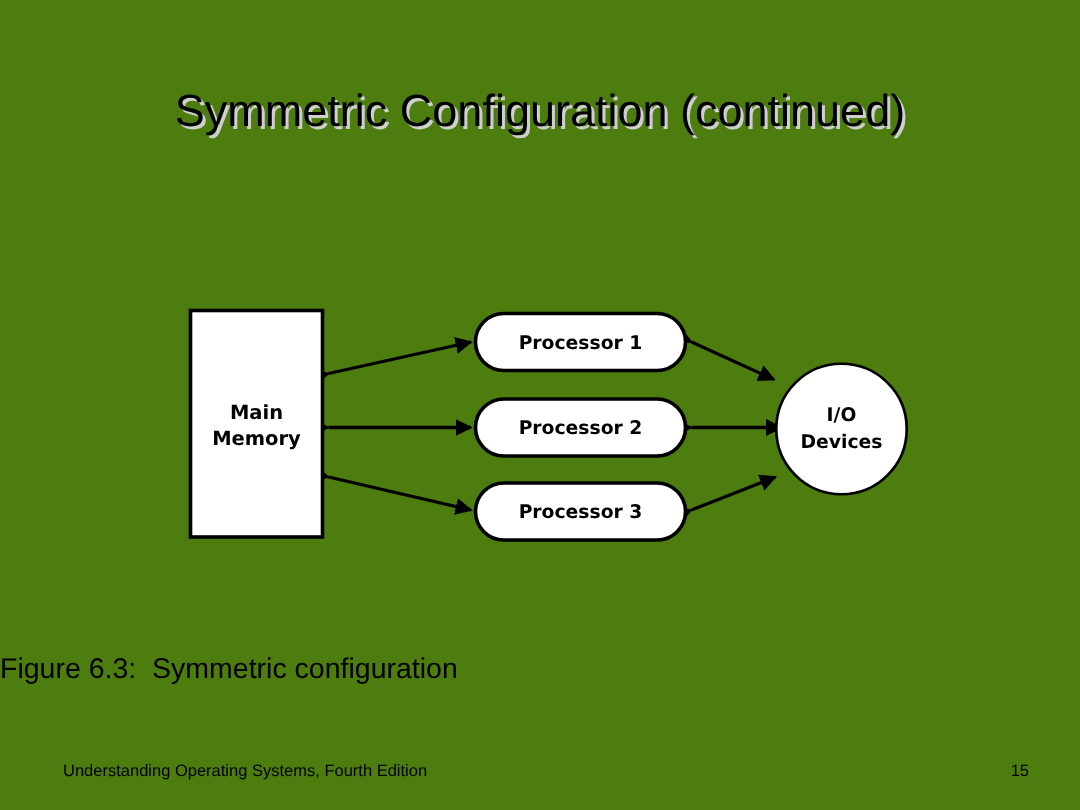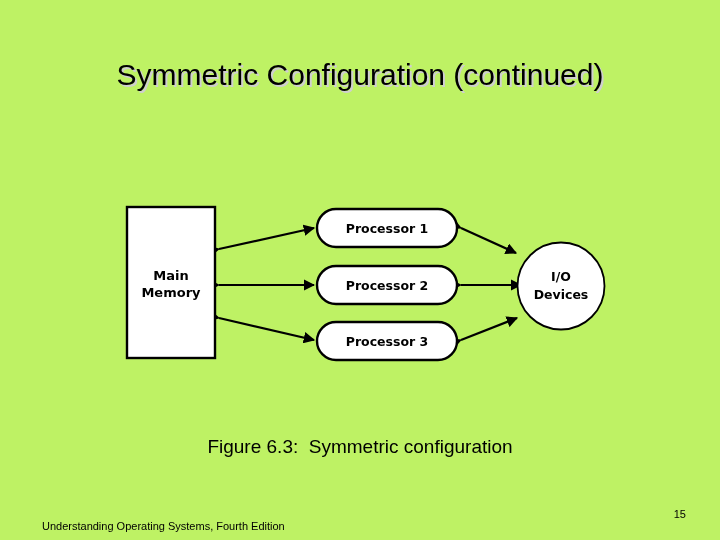--- a/index.html
+++ b/index.html
@@ -14,21 +14,21 @@
     font-family: "Liberation Sans", sans-serif;
     overflow: hidden;
     position: relative;
   }
 
   #slide {
     position: absolute;
     left: 0; top: 0;
     width: 720px;
     height: 540px;
-    background: #bef264;
+    background: #4d7c0f;
   }
 
   
   #slide-title {
     position: absolute;
     left: 0;
     top: 58px;
     width: 720px;
     text-align: center;
     font-family: "Liberation Sans", sans-serif;
@@ -79,21 +79,20 @@
     stroke-width: 2.2;
     fill: none;
   }
 
   
   #figure-caption {
     position: absolute;
     left: 0;
     top: 436px;
     width: 720px;
-    text-align: center;
     font-family: "Liberation Sans", sans-serif;
     font-size: 19px;
     color: #000000;
     white-space: pre;
   }
 
   
   #footer-bar {
     position: absolute;
     left: 0;
@@ -102,21 +101,20 @@
     height: 24px;
   }
   #footer-text {
     position: absolute;
     left: 42px;
     top: 0px;
     font-family: "Liberation Sans", sans-serif;
     font-size: 11px;
     color: #000000;
     white-space: nowrap;
-    margin-top: 12px;
   }
   #page-number {
     position: absolute;
     right: 34px;
     top: 0px;
     font-family: "Liberation Sans", sans-serif;
     font-size: 11px;
     color: #000000;
     text-align: left;
   }

